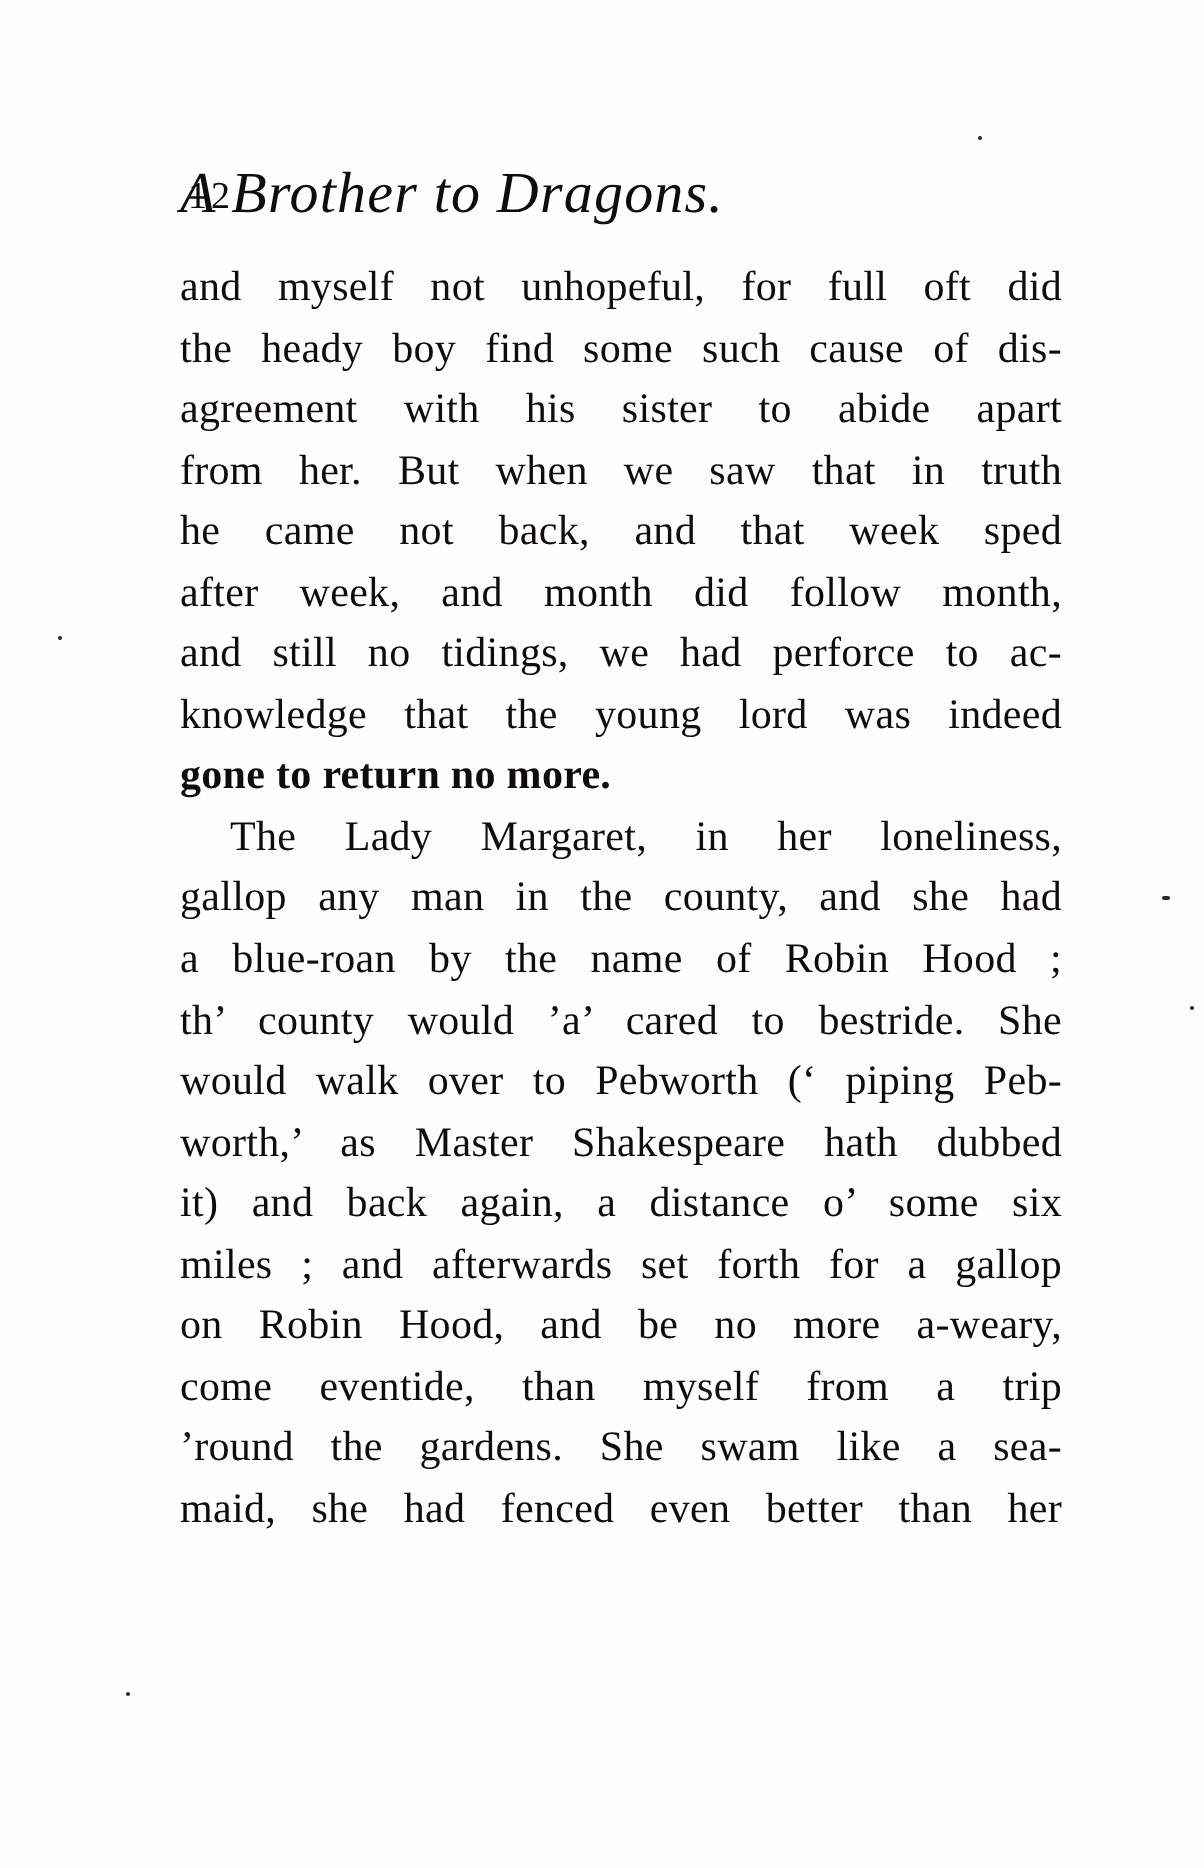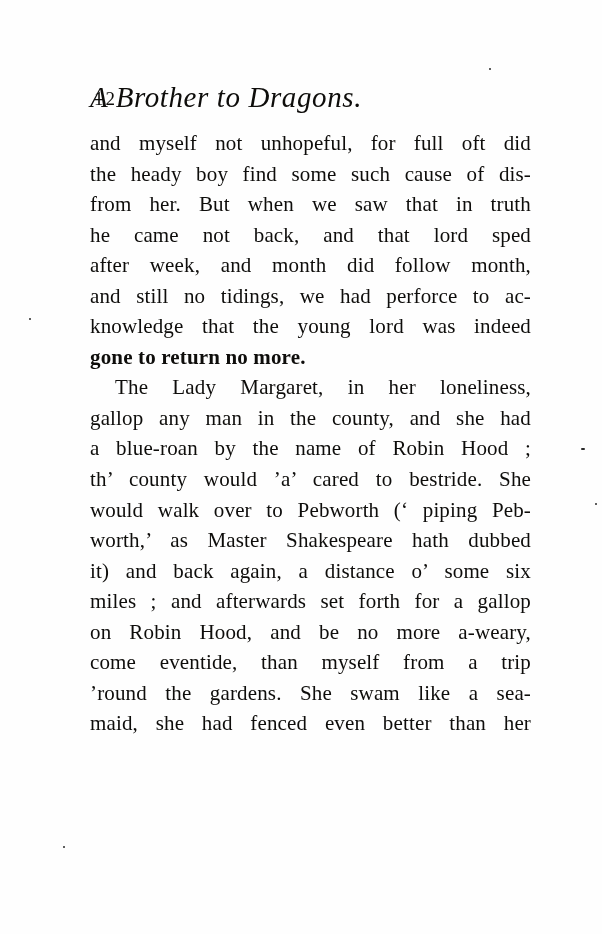--- a/index.html
+++ b/index.html
@@ -71,22 +71,23 @@
 <div class="page">
 
   <div class="running-header">
     <div class="page-number">12</div>
     <div class="header-title">A Brother to Dragons.</div>
   </div>
 
   <div class="text-col">
     <div class="line">and myself not unhopeful, for full oft did</div>
     <div class="line">the heady boy find some such cause of dis-</div>
+    <div class="line">agreement with his sister to abide apart</div>
     <div class="line">from her. But when we saw that in truth</div>
-    <div class="line">he came not back, and that lord sped</div>
+    <div class="line">he came not back, and that week sped</div>
     <div class="line">after week, and month did follow month,</div>
     <div class="line">and still no tidings, we had perforce to ac-</div>
     <div class="line">knowledge that the young lord was indeed</div>
     <div class="line par-last">gone to return no more.</div>
 
     <div class="line indent">The Lady Margaret, in her loneliness,</div>
     <div class="line">gallop any man in the county, and she had</div>
     <div class="line">a blue-roan by the name of Robin Hood ;</div>
     <div class="line">th’ county would ’a’ cared to bestride. She</div>
     <div class="line">would walk over to Pebworth (‘ piping Peb-</div>

